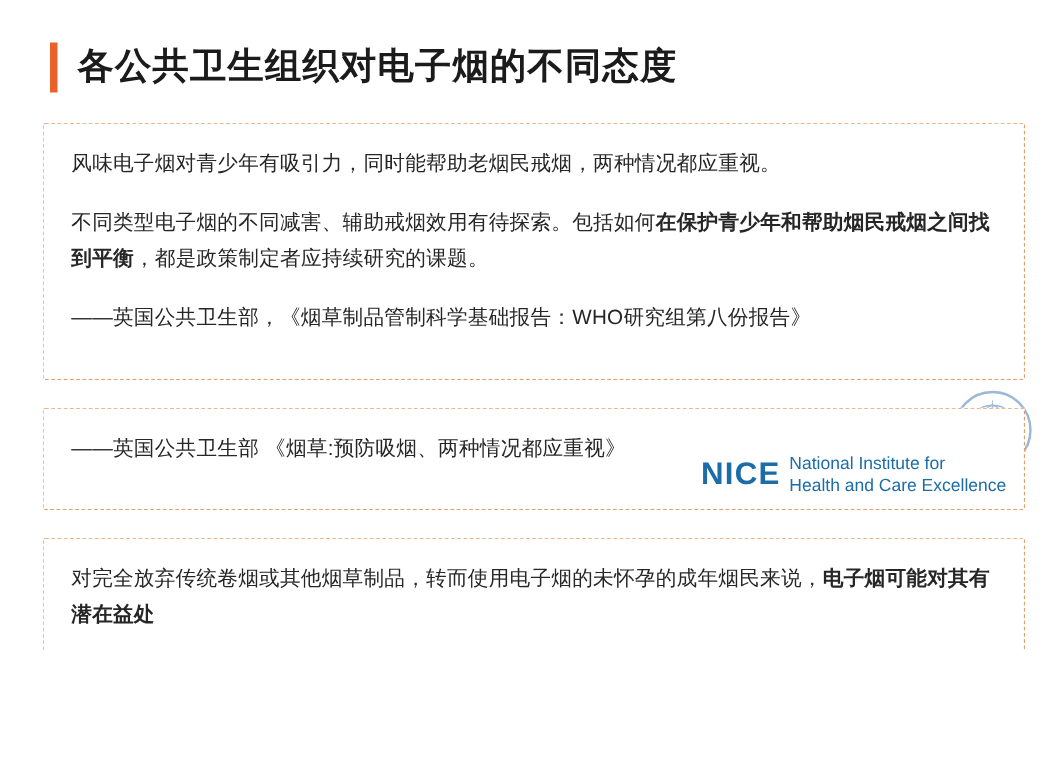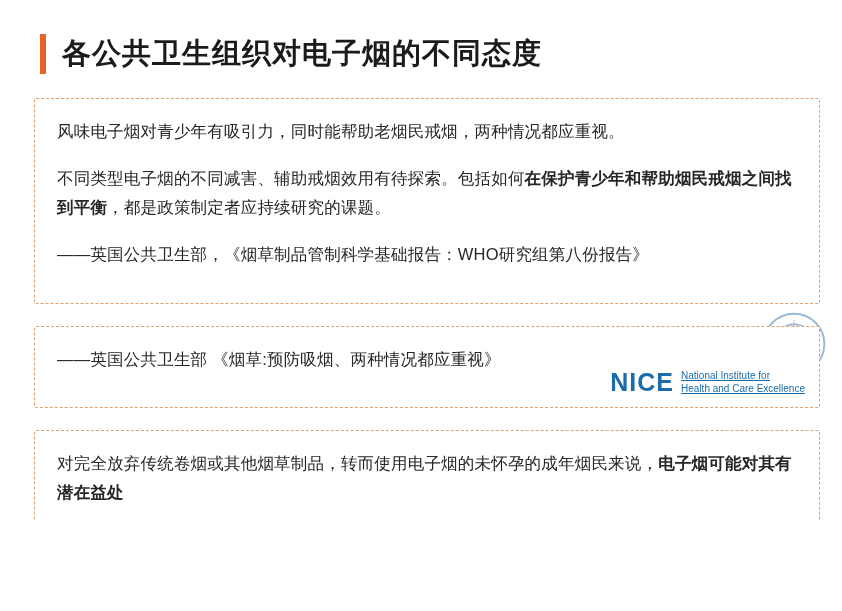--- a/index.html
+++ b/index.html
@@ -91,24 +91,23 @@
     gap: 7px;
   }
   .nice-word {
     font-size: 25px;
     font-weight: bold;
     color: #1c6ca8;
     letter-spacing: 1px;
     font-family: "Liberation Sans", sans-serif;
   }
   .nice-sub {
-    font-size: 10px;
+    font-size: 14px;
     line-height: 1.25;
     color: #1c6ca8;
-    text-decoration: underline;
   }
 
   
   .card.last {
     border-bottom: none;
     padding-bottom: 10px;
   }
 </style>
 </head>
 <body>

